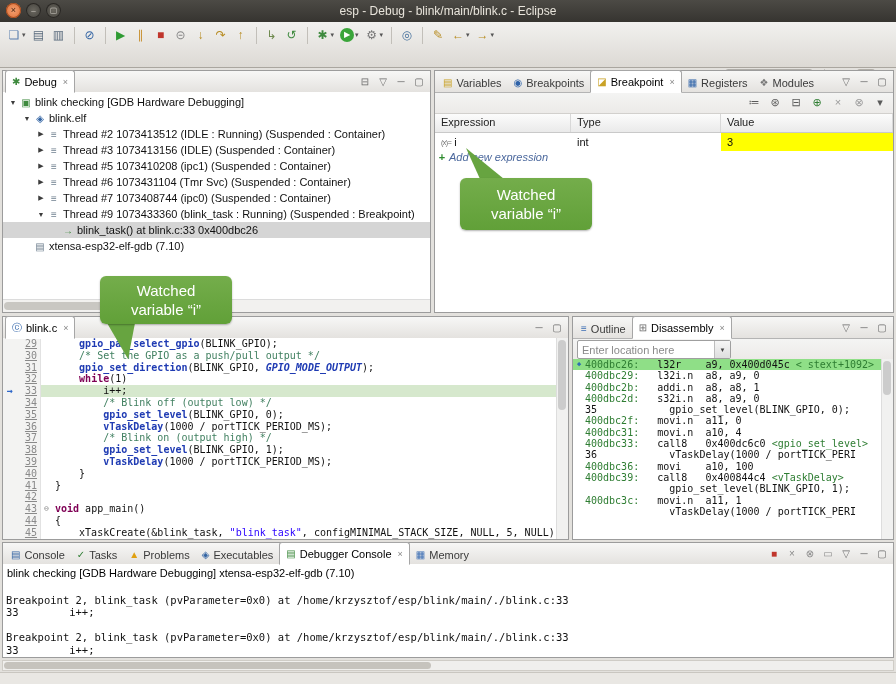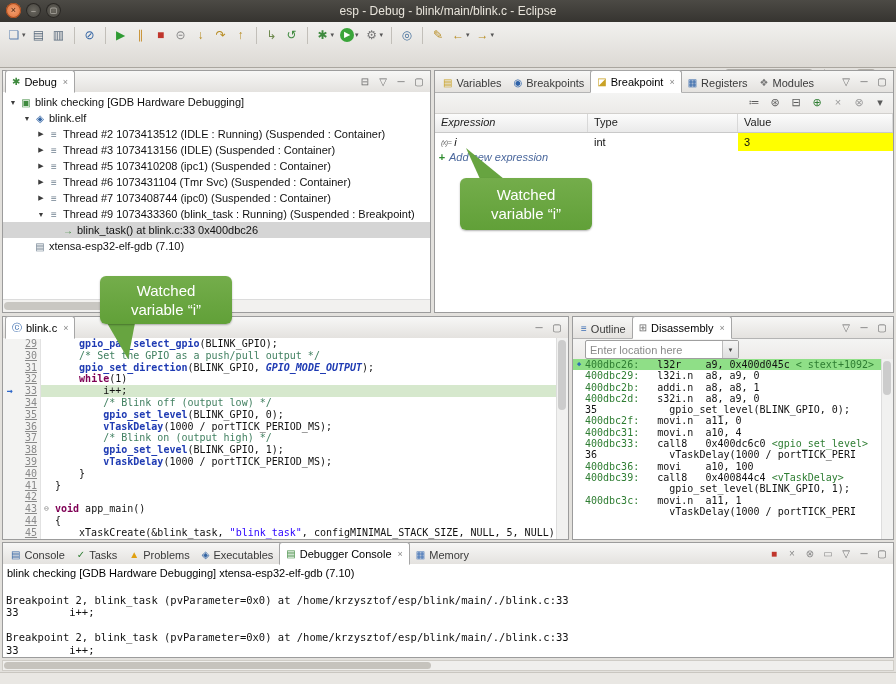--- a/index.html
+++ b/index.html
@@ -60,21 +60,21 @@
   .ticon{width:14px;flex:none;text-align:center;font-size:10px;}
   .tlabel{padding-left:2px;}
   .hscroll{position:absolute;left:0;right:0;bottom:0;height:12px;background:#f2f1ef;border-top:1px solid #dcdcdc;}
   .hthumb{position:absolute;left:1px;top:2px;width:45%;height:8px;background:#c9c7c2;border-radius:4px;}
 
   
   .etoolbar{height:20px;background:linear-gradient(#f4f4f3,#eceae8);border-bottom:1px solid #d2d0cd;
     display:flex;align-items:center;justify-content:flex-end;gap:7px;padding:0 6px;}
   .table-head{display:flex;height:18px;background:linear-gradient(#fcfcfc,#eaeaea);border-bottom:1px solid #c9c9c9;}
   .th{padding:2px 0 0 6px;box-sizing:border-box;border-right:1px solid #d8d8d8;color:#222;}
-  .c1{width:153px;flex:none;font-style:italic;}
+  .c1{width:136px;flex:none;}
   .c2{width:150px;flex:none;}
   .c3{flex:1;}
   .erow{display:flex;height:18px;align-items:stretch;}
   .td{display:flex;align-items:center;gap:3px;padding-left:6px;box-sizing:border-box;overflow:hidden;}
   .td.vhl{background:#ffff00;}
   .wicon{font-size:7px;color:#6b6b6b;letter-spacing:-0.5px;}
   .plus{width:14px;text-align:center;color:#2e8b2e;font-weight:bold;}
   .addtxt{font-style:italic;color:#4a679c;}
 
   
@@ -91,21 +91,21 @@
   .kw{color:#7f0055;font-weight:bold;}
   .com{color:#3f7f5f;}
   .str{color:#2a00ff;}
   .fn{color:#1f3bb3;font-weight:bold;}
   .mac{color:#1f3bb3;font-weight:bold;font-style:italic;}
   .vscroll{position:absolute;right:0;top:21px;bottom:0;width:11px;background:#f1f1f0;border-left:1px solid #ddd;}
   .vthumb{position:absolute;left:1px;top:2px;width:8px;height:70px;background:#ccc;border-radius:4px;}
 
   
   .dtoolbar{height:21px;background:linear-gradient(#f4f4f3,#eceae8);border-bottom:1px solid #cfcfcf;
-    display:flex;align-items:center;padding:0 12px;}
+    display:flex;align-items:center;padding:0 4px;}
   .combo{display:flex;align-items:center;width:152px;height:17px;border:1px solid #9f9f9f;background:#fff;border-radius:2px;}
   .combo-ph{flex:1;padding-left:4px;color:#8a8a8a;white-space:nowrap;overflow:hidden;}
   .combo-btn{width:15px;align-self:stretch;border-left:1px solid #bdbdbd;
     background:linear-gradient(#f6f6f6,#dedede);display:flex;align-items:center;justify-content:center;font-size:6px;color:#444;}
   .disasm-body{position:absolute;top:42px;left:0;right:0;bottom:0;background:#fff;overflow:hidden;}
   .drow{display:flex;height:11.3px;line-height:11.3px;font-family:"DejaVu Sans Mono",monospace;font-size:10px;white-space:pre;}
   .drow.hl{background:#8fdf87;}
   .dmark{width:12px;flex:none;text-align:center;font-size:7px;color:#2f6fb0;}
   .dtext{flex:1;}
   .da{color:#2e7d32;}

